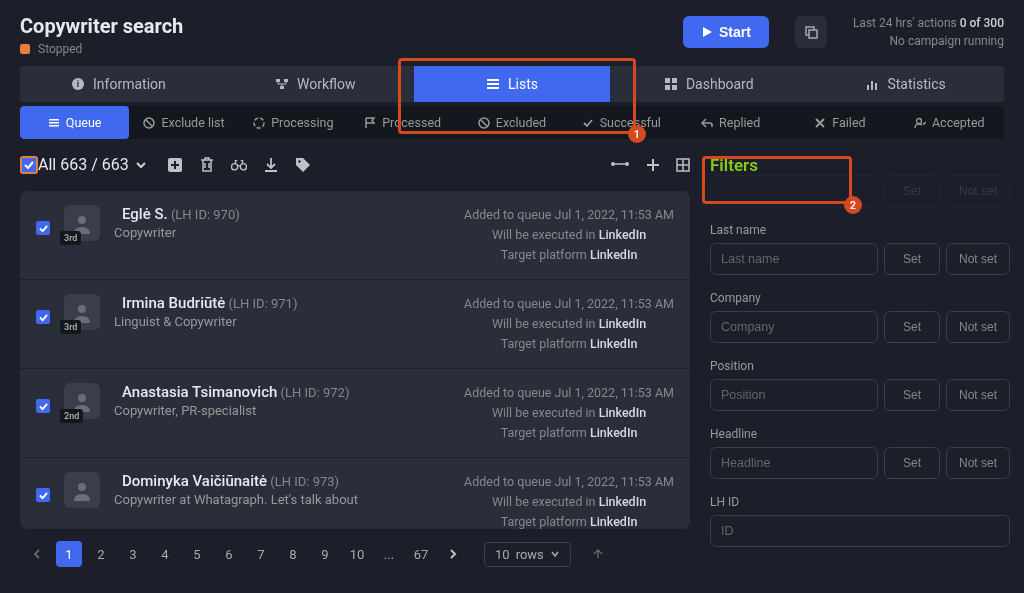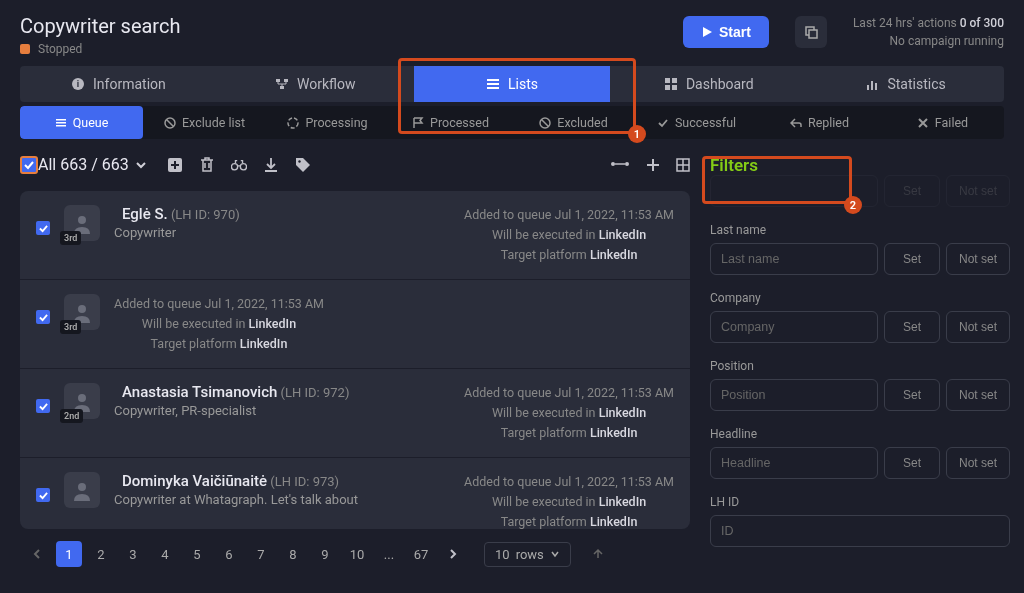--- a/index.html
+++ b/index.html
@@ -1,19 +1,19 @@
 <!DOCTYPE html>
 <html><head>
 <meta charset="utf-8">
 <style>
 * { margin:0; padding:0; box-sizing:border-box; }
 body { background:#1c1e2a; color:#d0d0d8; font-family:-apple-system,BlinkMacSystemFont,'Segoe UI',Roboto,sans-serif; font-size:13px; width:1024px; height:593px; overflow:hidden; position:relative;}
 .header { display:flex; justify-content:space-between; align-items:flex-start; padding:14px 20px 10px 20px;}
 .header-left { display:flex; flex-direction:column; gap:4px;}
-.title { font-size:20px; font-weight:400; color:#e8e8f0;}
+.title { font-size:20px; font-weight:700; color:#e8e8f0;}
 .status-row { display:flex; align-items:center; gap:8px;}
 .status-square { width:10px; height:10px; background:#e67e3e; border-radius:2px;}
 .status-text { font-size:12px; color:#888;}
 .header-right { display:flex; align-items:center; gap:26px;}
 .start-btn { background:#4169f0; color:#fff; border:none; padding:8px 18px; border-radius:6px; display:flex; align-items:center; gap:6px; font-size:14px; font-weight:600; cursor:pointer;}
 .copy-btn { background:#2a2d3a; width:32px; height:32px; border-radius:6px; display:flex; align-items:center; justify-content:center; cursor:pointer; color:#aaa;}
 .header-stats { text-align:right; font-size:12px; color:#888; line-height:1.5;}
 .header-stats .bold { color:#d0d0d8; font-weight:500;}
 .main-tabs { display:flex; margin:0 20px; border-radius:4px; overflow:hidden;}
 .main-tab { flex:1; background:#2a2d3a; padding:10px 0; text-align:center; display:flex; align-items:center; justify-content:center; gap:8px; cursor:pointer; color:#b8b8c0; font-size:14px;}
@@ -208,20 +208,29 @@
       <span>Replied</span>
     </div>
   <div class="sub-tab">
       <span>
         <svg width="12" height="12" viewBox="0 0 12 12">
           <path d="M2 2 L10 10 M10 2 L2 10" stroke="#999" stroke-width="2"></path>
         </svg>
       </span>
       <span>Failed</span>
     </div>
+  <div class="sub-tab">
+      <span>
+        <svg width="12" height="12" viewBox="0 0 12 12">
+          <circle cx="5" cy="4" r="2.5" fill="none" stroke="#999" stroke-width="1.3"></circle>
+          <path d="M1 11 Q1 7 5 7 Q7 7 8 8 M9 6 L10 7 L12 5" fill="none" stroke="#999" stroke-width="1.3"></path>
+        </svg>
+      </span>
+      <span>Accepted</span>
+    </div>
 </div>
 
 <div class="content">
   <div class="list-area">
     <div class="list-toolbar">
       <div class="check-all">
           <svg width="10" height="10" viewBox="0 0 10 10">
             <path d="M1 5 L4 8 L9 2" stroke="#fff" stroke-width="2" fill="none"></path>
           </svg>
         </div>
@@ -317,20 +326,24 @@
             </svg>
           </div>
     <div class="avatar-wrap">
       <div class="avatar">
               <svg width="22" height="22" viewBox="0 0 22 22">
                 <circle cx="11" cy="8" r="4" fill="#6a6d7a"></circle>
                 <path d="M3 22 Q3 15 11 15 Q19 15 19 22" fill="#6a6d7a"></path>
               </svg>
             </div>
       <div class="degree-badge">3rd</div>
+    </div>
+    <div class="item-info">
+      <div><span class="item-name">Irmina Budriūtė</span> <span class="item-id">(LH ID: 971)</span></div>
+      <div class="item-sub">Linguist &amp; Copywriter</div>
     </div>
     <div class="item-meta">
       <div>Added to queue Jul 1, 2022, 11:53 AM</div>
       <div>Will be executed in <span class="hl">LinkedIn</span></div>
       <div>Target platform <span class="hl">LinkedIn</span></div>
     </div>
         </div>
         <div class="list-item">
     <div class="item-check">
             <svg width="9" height="9" viewBox="0 0 10 10">

